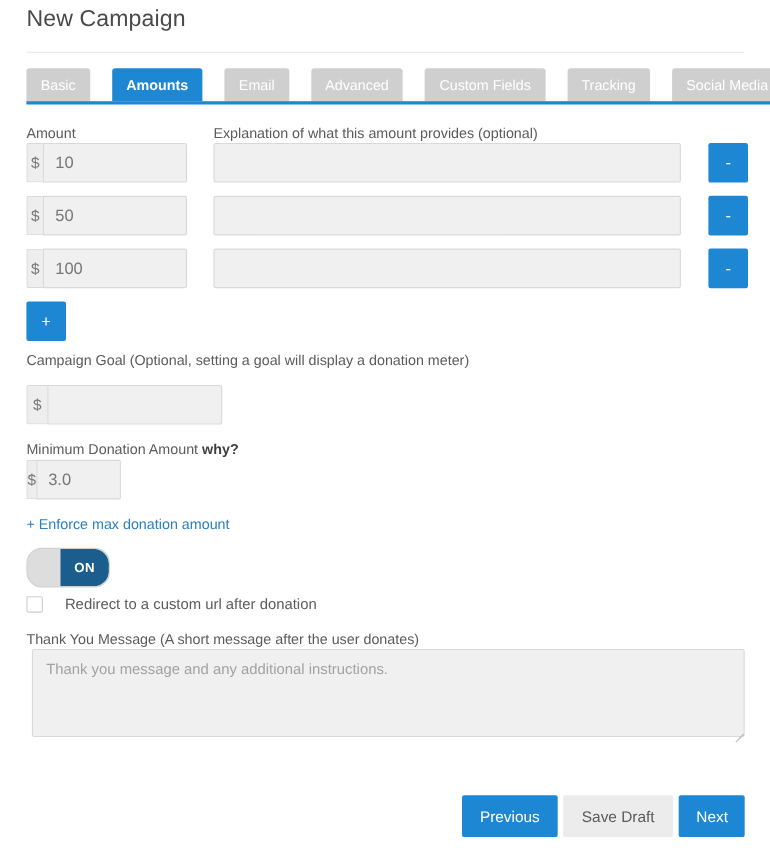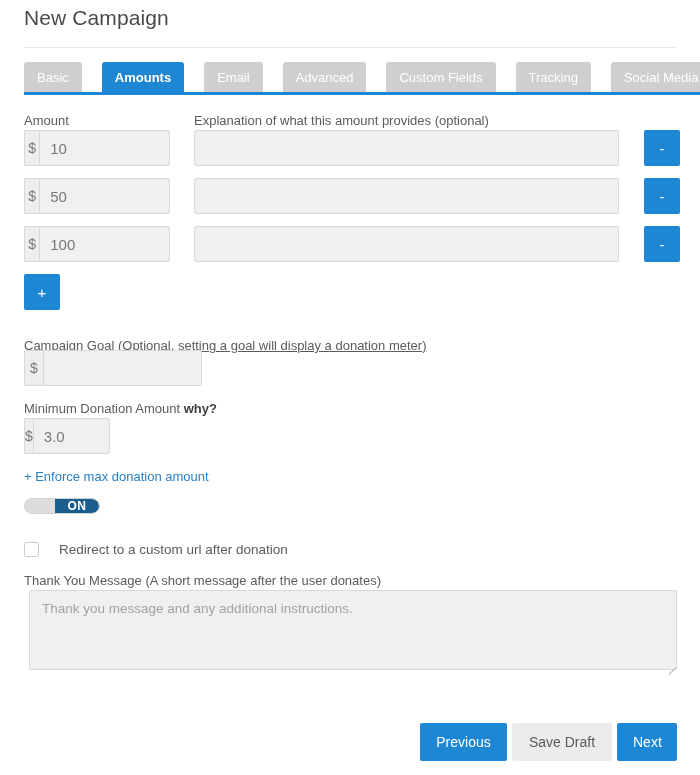--- a/index.html
+++ b/index.html
@@ -137,21 +137,21 @@
     font-size: 13px;
     color: #2a7fc0;
     text-decoration: none;
     cursor: pointer;
     white-space: nowrap;
   }
 
   
   .toggle {
     position: absolute;
-    width: 76px; height: 16px;
+    width: 76px; height: 36px;
     border-radius: 14px;
     background: #dddddd;
     border: 1px solid #d2d2d2;
     cursor: pointer;
     overflow: hidden;
   }
   .toggle-on {
     position: absolute;
     right: 0; top: 0;
     width: 44px; height: 100%;
@@ -267,21 +267,21 @@
       <div class="input-group" style="left: 24px; top: 226px; width: 146px;">
         <span class="addon">$</span>
         <input class="txt" type="text" value="100" style="">
       </div>
       <input class="txt plain" type="text" value="" style="position: absolute; left: 194px; top: 226px; width: 425px; height: 36px;">
       <button class="sqbtn" style="left: 644px; top: 226px;">-</button>
     </div>
 
   <button class="sqbtn" style="left:24px; top:274px;">+</button>
 
-  <div class="field-label" style="left:24px; top:338px;text-decoration:underline;">Campaign Goal (Optional, setting a goal will display a donation meter)</div>
+  <div class="field-label" style="left:24px; top:320px;">Campaign Goal (Optional, setting a goal will display a donation meter)</div>
   <div class="input-group" style="left:24px; top:350px; width:178px;">
     <span class="addon">$</span>
     <input class="txt" type="text" value="" style="">
   </div>
 
   <div class="field-label" style="left:24px; top:401px;">
     <span>Minimum Donation Amount</span>
     <b>why?</b>
   </div>
   <div class="input-group" style="left:24px; top:418px; width:86px;">

